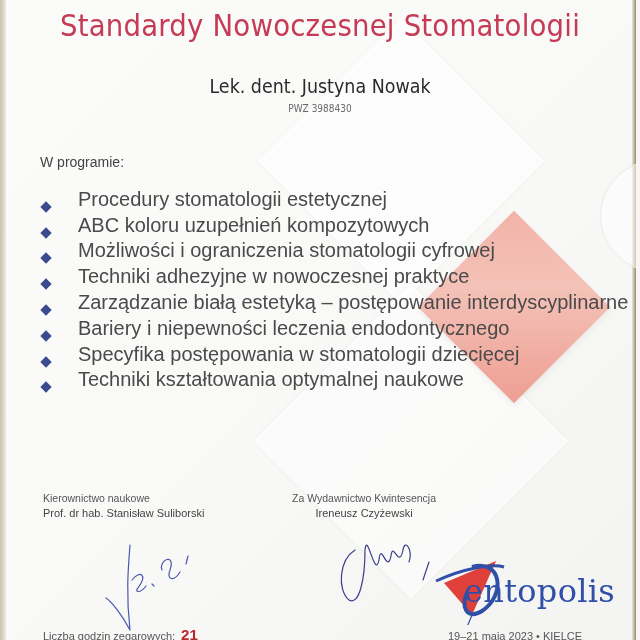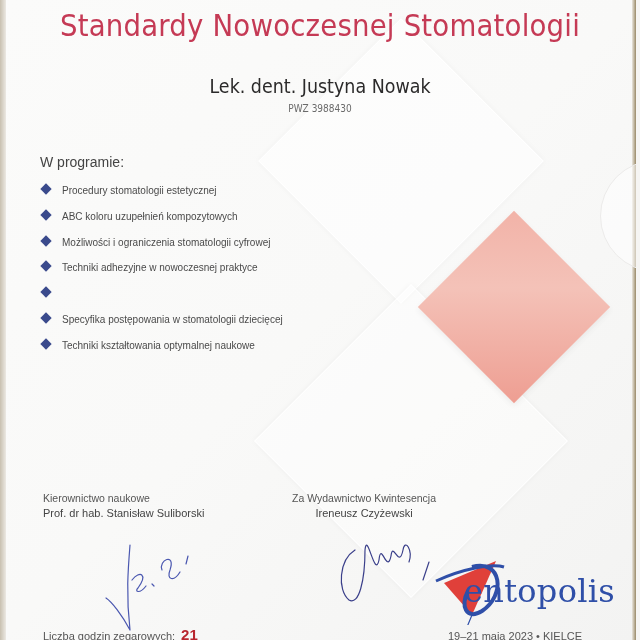--- a/index.html
+++ b/index.html
@@ -53,22 +53,23 @@
       font-family: "DejaVu Sans", sans-serif; font-size: 10px; color: #6a6a6a;
       transform: scaleX(0.9);
     }
     .program-label {
       position: absolute; left: 40px; top: 154px; font-size: 14px; color: #444;
     }
     .program-list {
       position: absolute; left: 38px; top: 185px; margin: 0; padding: 0; list-style: none;
     }
     .program-list li {
-      height: 25.8px; display: flex; align-items: flex-start; font-size: 10px; color: #4a4a4a;
+      height: 25.8px; display: flex; align-items: flex-end; font-size: 20px; color: #4a4a4a;
       white-space: nowrap;
+      gap: 16px;
     }
     .bullet {
       display: inline-block; width: 8px; height: 8px; background: #3a4a8c;
       transform: rotate(45deg); margin: 0 12px 0 4px;
     }
     .sig-block { position: absolute; font-size: 10.5px; color: #555; line-height: 15px; }
     .sig-left { left: 43px; top: 491px; }
     .sig-right { left: 292px; top: 491px; text-align: center; }
     .sig-block .who { color: #444; font-size: 11px; }
     .signature { position: absolute; }
@@ -114,20 +115,25 @@
     <li>
         <span class="bullet"></span>
         <span>Możliwości i ograniczenia stomatologii cyfrowej</span>
       </li>
     <li>
         <span class="bullet"></span>
         <span>Techniki adhezyjne w nowoczesnej praktyce</span>
       </li>
     <li>
         <span class="bullet"></span>
+        <span>Zarządzanie białą estetyką – postępowanie interdyscyplinarne</span>
+      </li>
+    <li>
+        <span class="bullet"></span>
+        <span>Bariery i niepewności leczenia endodontycznego</span>
       </li>
     <li>
         <span class="bullet"></span>
         <span>Specyfika postępowania w stomatologii dziecięcej</span>
       </li>
     <li>
         <span class="bullet"></span>
         <span>Techniki kształtowania optymalnej naukowe</span>
       </li>
   </ul>

